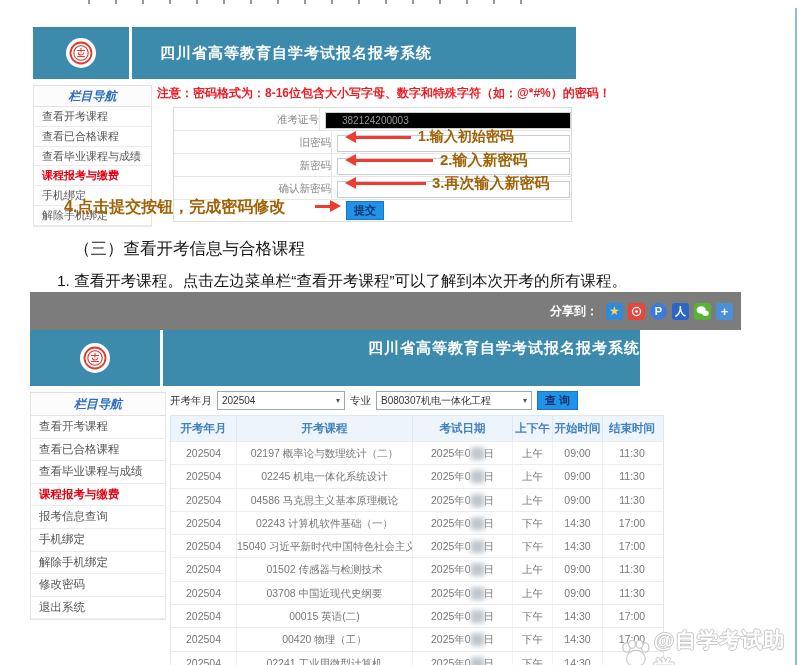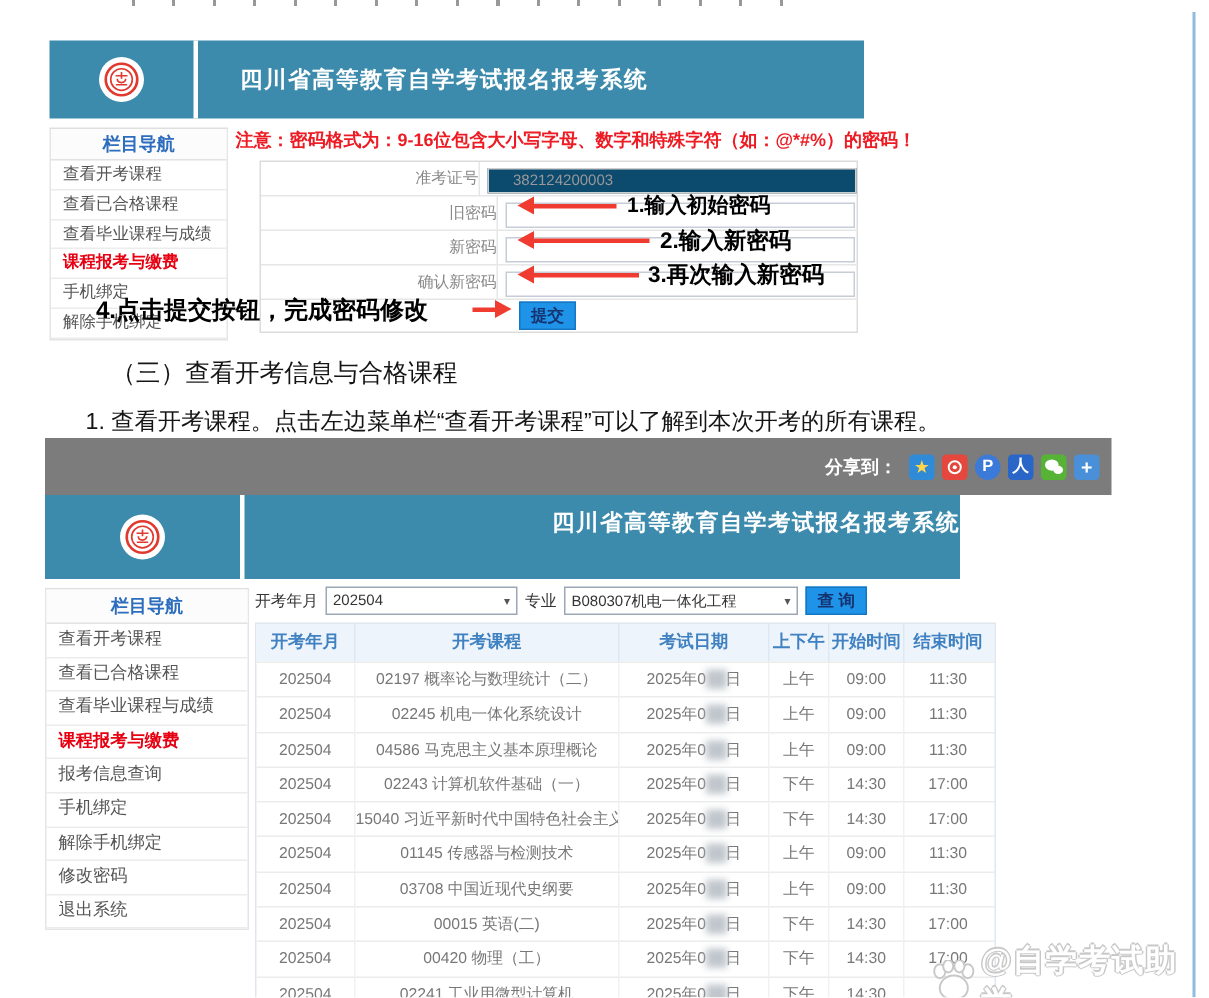--- a/index.html
+++ b/index.html
@@ -12,45 +12,45 @@
   .right-line{position:absolute;left:795px;top:8px;width:2px;height:657px;background:#8fbcdf;}
 
   
   .teal{background:#3d8bac;}
   .hdr{position:absolute;display:flex;text-align:right;}
   .logo-cell{display:flex;align-items:center;justify-content:center;}
   .hdr-div{width:3px;background:#fff;}
   .hdr-title{color:#fff;font-weight:bold;letter-spacing:1px;}
   .seal{width:30px;height:30px;border-radius:50%;background:#fff;display:flex;align-items:center;justify-content:center;}
   .sidebar{position:absolute;background:#fff;border:1px solid #e5e5e5;border-top:1px solid #dfdfdf;}
-  .side-header{text-align:center;color:#2d6dbe;font-weight:bold;font-size:12px;background:#fcfcfc;border-bottom:1px solid #e2e2e2;}
+  .side-header{text-align:center;color:#2d6dbe;font-weight:bold;font-size:12px;background:#fcfcfc;border-bottom:1px solid #e2e2e2;font-style:italic;}
   .side-item{color:#555;border-bottom:1px solid #ececec;padding:0 8px;white-space:nowrap;overflow:hidden;cursor:pointer;}
   .side-item.active{color:#e60012;font-weight:bold;}
   .blue-btn{background:#1f93e8;color:#15336e;font-weight:bold;border:1px solid #1577c2;font-size:11px;padding:1px 7px;cursor:pointer;font-family:inherit;}
 
   
   .s1-header{left:33px;top:27px;width:543px;height:52px;}
   .s1-header .logo-cell{width:96px;}
   .s1-header .hdr-title{flex:1;display:flex;align-items:center;padding-left:28px;font-size:15px;}
   .s1-sidebar{left:33px;top:85px;width:117px;}
   .s1-sidebar .side-header{height:20px;line-height:20px;}
   .s1-sidebar .side-item{height:18.8px;line-height:18.8px;font-size:11px;}
   .s1-main{position:absolute;left:155px;top:85px;width:420px;}
   .notice{color:#ed1c24;font-weight:bold;font-size:12px;margin-left:2px;white-space:nowrap;}
   .form-box{margin-left:18px;margin-top:5px;width:397px;border:1px solid #dcdcdc;background:#fff;}
   .form-row{display:flex;height:22px;border-bottom:1px solid #e6e6e6;align-items:center;}
   .form-row:last-child{border-bottom:none;height:21px;}
   .form-label{width:157px;text-align:right;font-size:10.5px;color:#888;border-right:1px solid #e6e6e6;align-self:stretch;line-height:22px;}
   .form-field{flex:1;padding-left:5px;}
   .form-field input{width:225px;height:15px;border:1px solid #c6cdd6;font-size:10px;color:#666;padding:0 3px;font-family:inherit;}
-  .form-field input.ro{background:#0c4a6e;border-color:#cfcfcf;color:#999;padding-left:16px;}
+  .form-field input.ro{background:#000000;border-color:#cfcfcf;color:#999;padding-left:16px;}
   .submit-row{padding-left:172px;}
 
   
-  .anno{position:absolute;color:#000000;font-weight:bold;white-space:nowrap;}
+  .anno{position:absolute;color:#a16207;font-weight:bold;white-space:nowrap;}
   .t1{left:418px;top:128px;font-size:14px;}
   .t2{left:440px;top:151px;font-size:15px;}
   .t3{left:432px;top:174px;font-size:15px;}
   .t4{left:64px;top:197px;font-size:16px;}
   .arrow{position:absolute;height:3px;background:#f03b30;}
   .arrow.left:before{content:"";position:absolute;left:-10px;top:-5px;border:6.5px solid transparent;border-right:11px solid #f03b30;}
   .arrow.right:after{content:"";position:absolute;right:-10px;top:-5px;border:6.5px solid transparent;border-left:11px solid #f03b30;}
   .ar1{left:349px;top:136px;width:62px;}
   .ar2{left:349px;top:159px;width:84px;}
   .ar3{left:349px;top:182px;width:77px;}
@@ -131,21 +131,21 @@
         <div class="side-item">查看开考课程</div>
         <div class="side-item">查看已合格课程</div>
         <div class="side-item">查看毕业课程与成绩</div>
         <div class="side-item active">课程报考与缴费</div>
         <div class="side-item">手机绑定</div>
         <div class="side-item">解除手机绑定</div>
       </div>
   </aside>
 
   <main class="s1-main">
-    <div class="notice">注意：密码格式为：9-16位包含大小写字母、数字和特殊字符（如：@*#%）的密码！</div>
+    <div class="notice">注意：密码格式为：8-16位包含大小写字母、数字和特殊字符（如：@*#%）的密码！</div>
     <div class="form-box">
       <div class="form-row">
         <div class="form-label">准考证号</div>
         <div class="form-field"><input class="ro" readonly="" value="382124200003" style=""></div>
       </div>
       <div class="form-row">
         <div class="form-label">旧密码</div>
         <div class="form-field"><input value="" style=""></div>
       </div>
       <div class="form-row">
@@ -283,21 +283,21 @@
           <div class="trow">
             <div class="tcell c0">202504</div>
             <div class="tcell c1">15040 习近平新时代中国特色社会主义思想概论</div>
             <div class="tcell c2"><span>2025年0</span><span class="redacted">██</span><span>日</span></div>
             <div class="tcell c3">下午</div>
             <div class="tcell c4">14:30</div>
             <div class="tcell c5">17:00</div>
           </div>
           <div class="trow">
             <div class="tcell c0">202504</div>
-            <div class="tcell c1">01145 传感器与检测技术</div>
+            <div class="tcell c1">01502 传感器与检测技术</div>
             <div class="tcell c2"><span>2025年0</span><span class="redacted">██</span><span>日</span></div>
             <div class="tcell c3">上午</div>
             <div class="tcell c4">09:00</div>
             <div class="tcell c5">11:30</div>
           </div>
           <div class="trow">
             <div class="tcell c0">202504</div>
             <div class="tcell c1">03708 中国近现代史纲要</div>
             <div class="tcell c2"><span>2025年0</span><span class="redacted">██</span><span>日</span></div>
             <div class="tcell c3">上午</div>

